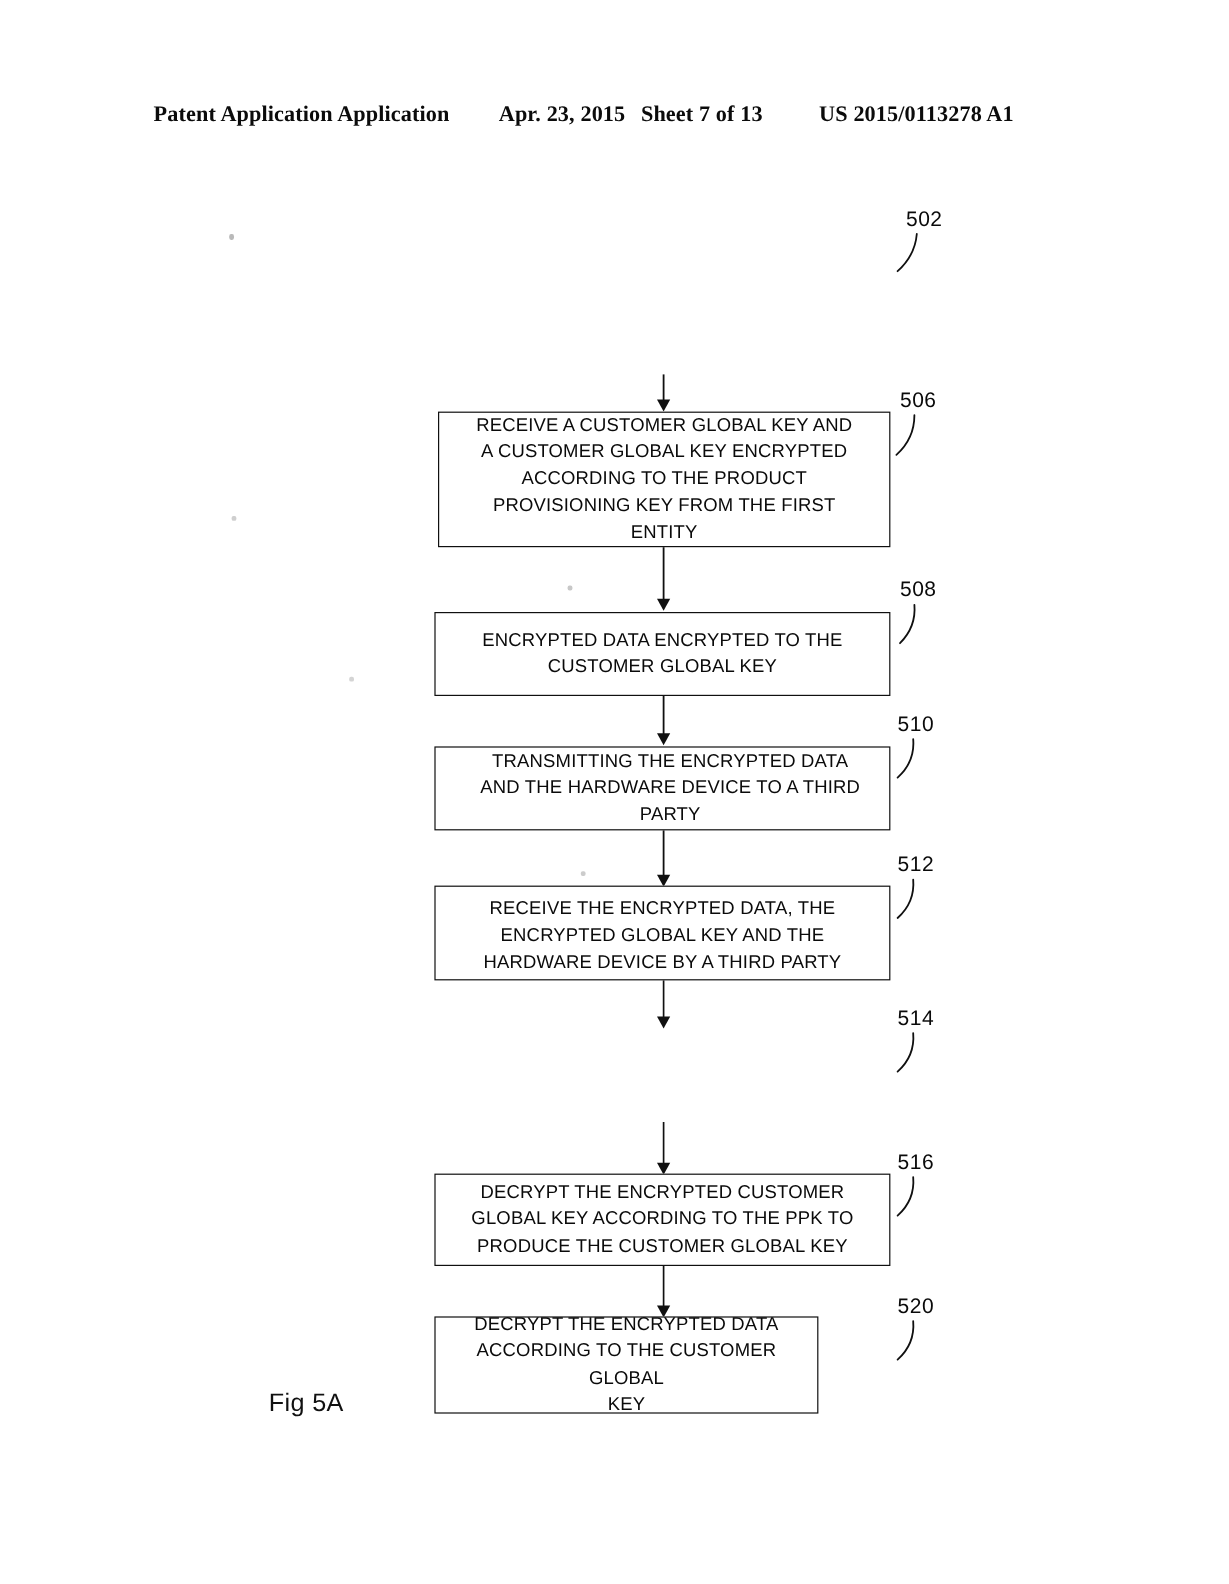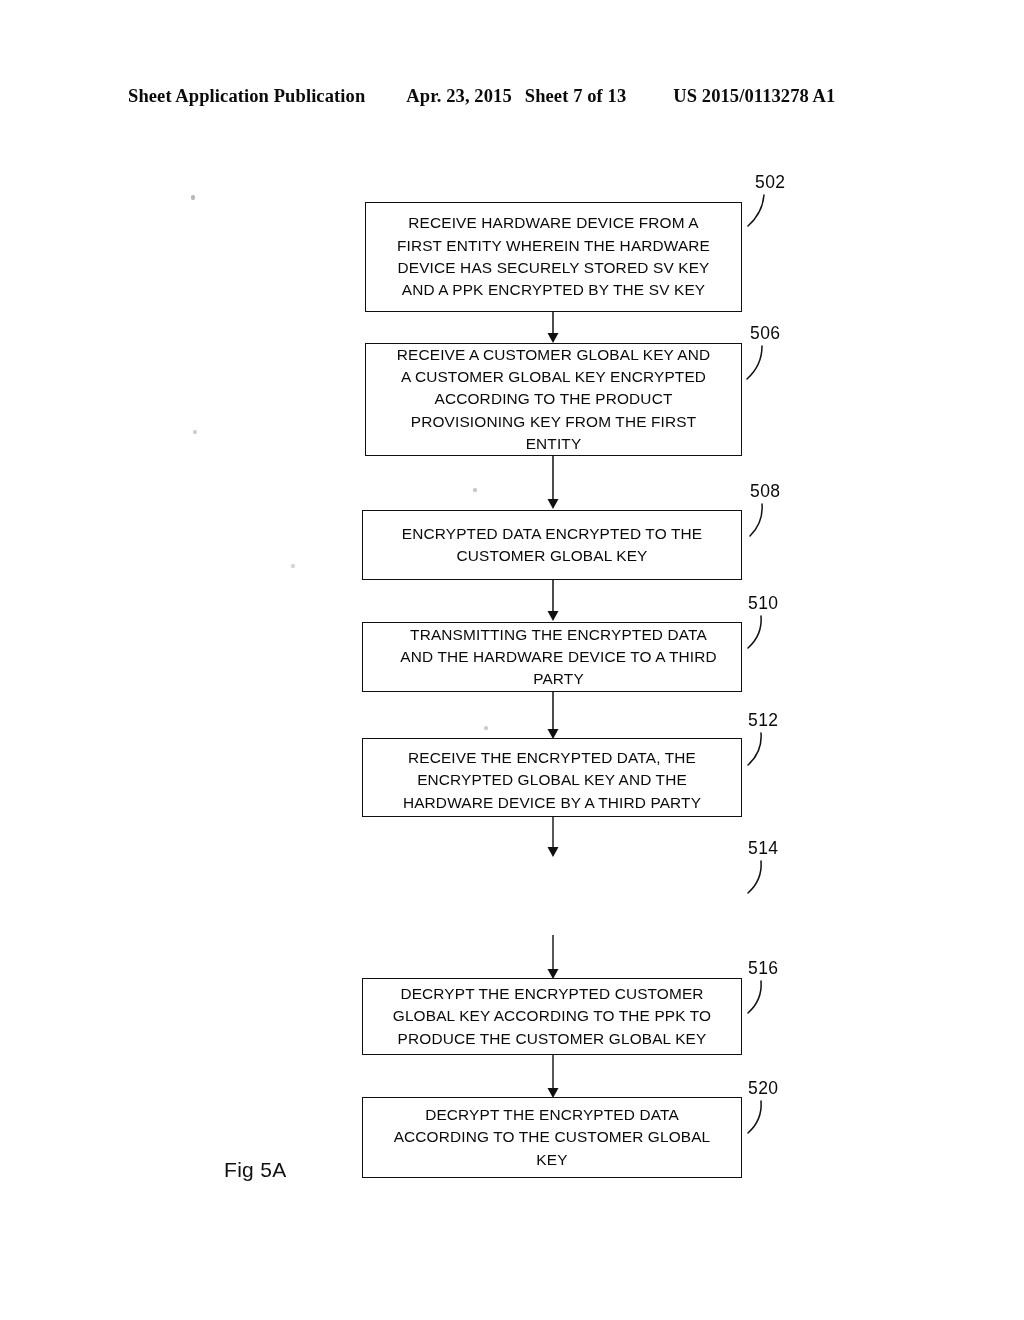--- a/index.html
+++ b/index.html
@@ -102,40 +102,34 @@
   .speck {
     position: absolute;
     background: #b9b9b9;
     border-radius: 40%;
   }
 </style>
 </head>
 <body>
 
 <div id="page-header">
-  <span class="hdr-pub">Sheet Application Publication</span>
+  <span class="hdr-pub">Patent Application Application</span>
   <span class="hdr-date">Apr. 23, 2015</span>
   <span class="hdr-sheet">Sheet 7 of 13</span>
   <span class="hdr-num">US 2015/0113278 A1</span>
 </div>
 
 <div id="flowchart">
 
   <div class="speck" style="left:191px; top:195px; width:4px; height:5px;"></div>
   <div class="speck" style="left:193px; top:430px; width:4px; height:4px; background:#cfcfcf;"></div>
   <div class="speck" style="left:291px; top:564px; width:4px; height:4px; background:#d4d4d4;"></div>
   <div class="speck" style="left:473px; top:488px; width:4px; height:4px; background:#c8c8c8;"></div>
   <div class="speck" style="left:484px; top:726px; width:4px; height:4px; background:#cccccc;"></div>
 
-  <div class="fc-box" style="left:365px; top:202px; width:377px; height:110px;">
-    <div class="fc-text">RECEIVE HARDWARE DEVICE FROM A
-FIRST ENTITY WHEREIN THE HARDWARE
-DEVICE HAS SECURELY STORED SV KEY
-AND A PPK ENCRYPTED BY THE SV KEY</div>
-  </div>
   <div class="ref-num" style="left:755px; top:172px;">502</div>
   <svg class="ref-lead" style="left:742px; top:193px;">
     <path d="M 22 2 C 21 14, 16 24, 6 33" stroke="#101010" stroke-width="1.5" fill="none" stroke-linecap="round"></path>
   </svg>
   <svg class="connector" style="left:543px; top:312px; width:20px; height:32px;">
     <line x1="10" y1="0" x2="10" y2="23" stroke="#101010" stroke-width="1.5"></line>
     <polygon points="4.5,21 15.5,21 10,31" fill="#101010"></polygon>
   </svg>
 
   <div class="fc-box" style="left:365px; top:343px; width:377px; height:113px;">
@@ -211,21 +205,21 @@
   </div>
   <div class="ref-num" style="left:748px; top:958px;">516</div>
   <svg class="ref-lead" style="left:740px; top:979px;">
     <path d="M 21 2 C 22 14, 18 25, 8 34" stroke="#101010" stroke-width="1.5" fill="none" stroke-linecap="round"></path>
   </svg>
   <svg class="connector" style="left:543px; top:1055px; width:20px; height:44px;">
     <line x1="10" y1="0" x2="10" y2="35" stroke="#101010" stroke-width="1.4"></line>
     <polygon points="4.5,33 15.5,33 10,43" fill="#101010"></polygon>
   </svg>
 
-  <div class="fc-box" style="left:362px; top:1097px; width:380px; height:81px;">
+  <div class="fc-box" style="left:362px; top:1097px; width:320px; height:81px;">
     <div class="fc-text">DECRYPT THE ENCRYPTED DATA
 ACCORDING TO THE CUSTOMER GLOBAL
 KEY</div>
   </div>
   <div class="ref-num" style="left:748px; top:1078px;">520</div>
   <svg class="ref-lead" style="left:740px; top:1099px;">
     <path d="M 21 2 C 22 14, 18 25, 8 34" stroke="#101010" stroke-width="1.5" fill="none" stroke-linecap="round"></path>
   </svg>
 
   <div id="fig-caption">Fig 5A</div>

